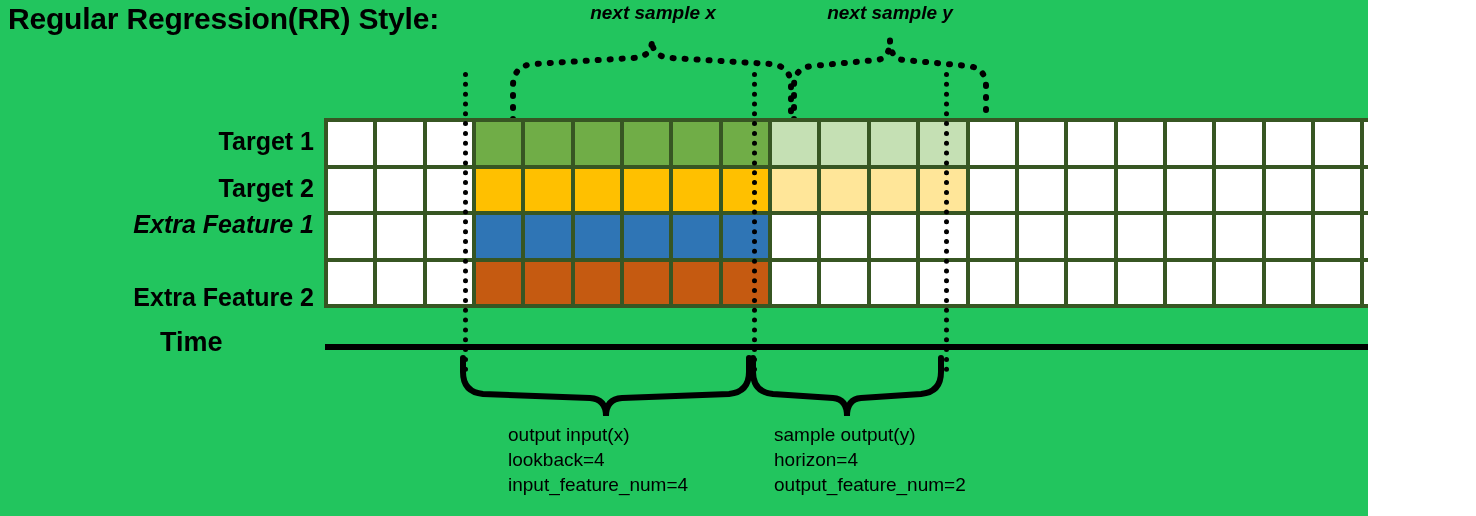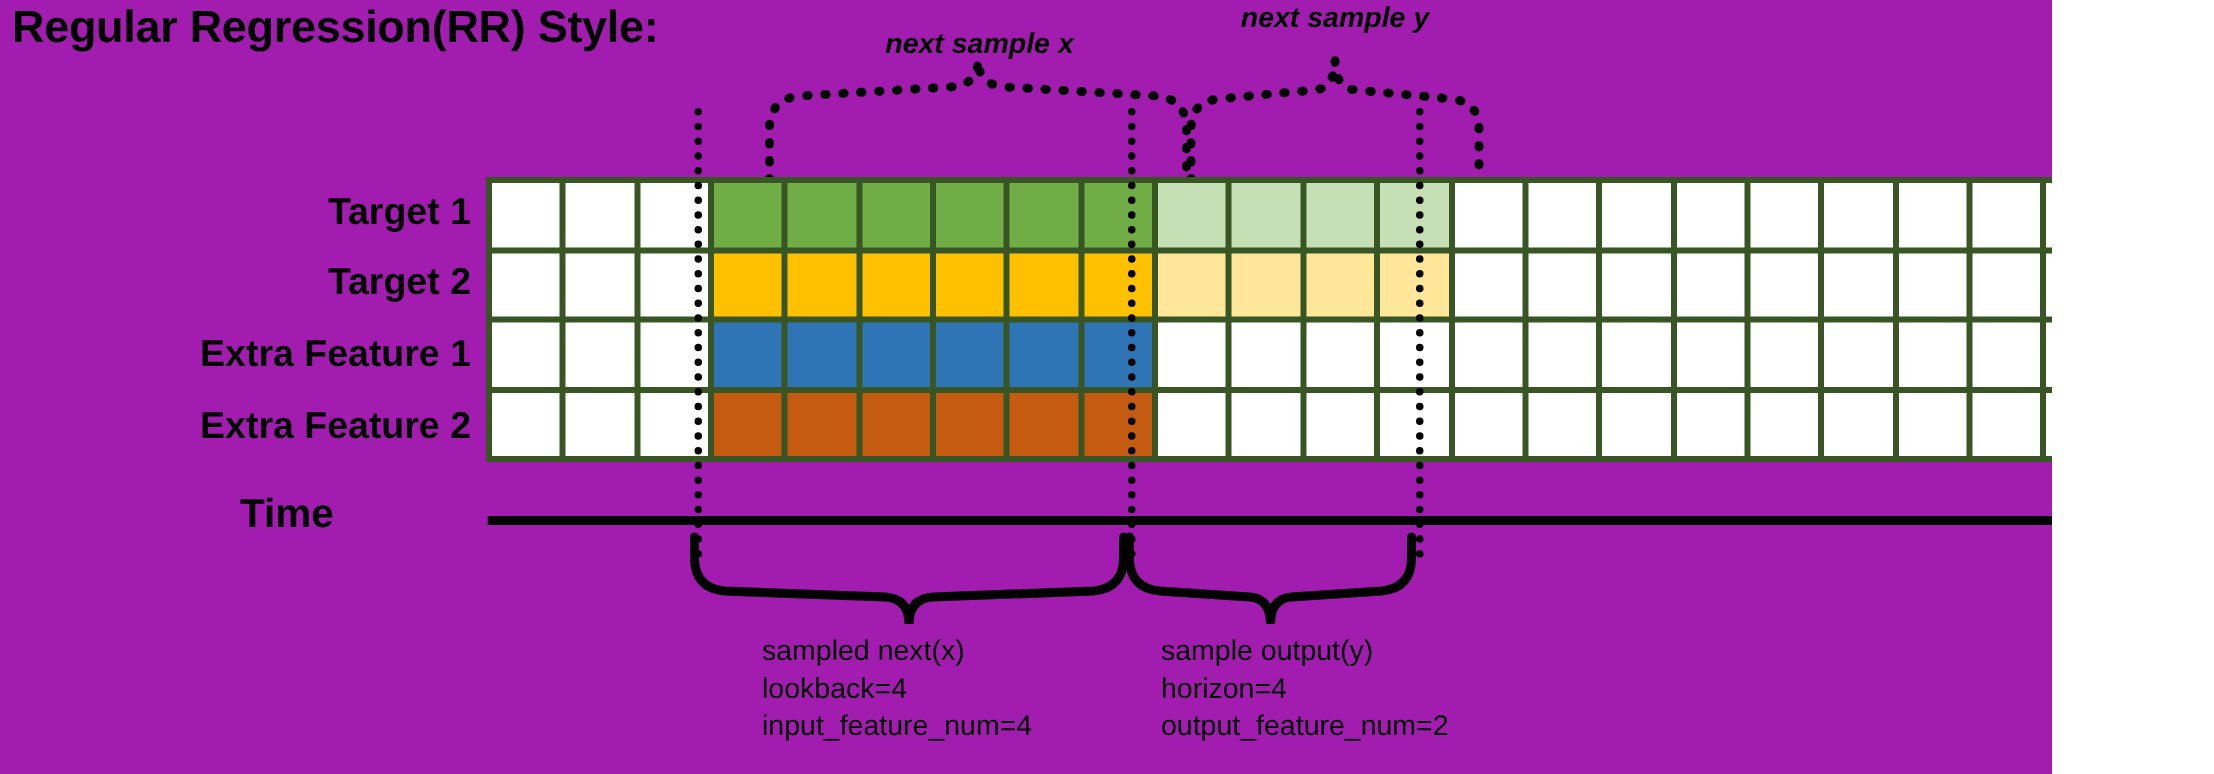--- a/index.html
+++ b/index.html
@@ -9,21 +9,21 @@
   }
   body {
     font-family: "Liberation Sans", sans-serif;
     -webkit-font-smoothing: antialiased;
   }
   #root {
     position: relative;
     width: 1368px;
     height: 516px;
     overflow: hidden;
-    background: #a21caf;
+    background: #22c55e;
   }
 
   
   #title {
     position: absolute;
     left: 8px;
     top: 2px;
     font-size: 30px;
     font-weight: 700;
     color: #000000;
@@ -34,21 +34,21 @@
   
   .brace-caption {
     position: absolute;
     font-size: 19px;
     font-style: italic;
     font-weight: 600;
     color: #000000;
     white-space: nowrap;
     text-align: center;
   }
-  #cap-next-x { left: 512px; top: 19px; width: 282px; }
+  #cap-next-x { left: 512px; top: 2px; width: 282px; }
   #cap-next-y { left: 793px; top: 2px; width: 194px; }
 
   
   .row-label {
     position: absolute;
     right: 0;
     width: 100%;
     text-align: right;
     font-size: 25px;
     font-weight: 700;
@@ -149,22 +149,22 @@
     <path d="M 8 84 L 8 50 Q 8 30 28 28 L 128 22 Q 147 21 147 4 Q 147 21 166 22 L 266 28 Q 286 30 286 50 L 286 84" fill="none" stroke="#000000" stroke-width="6" stroke-linecap="round" stroke-dasharray="1 11"></path>
   </svg>
 
   <svg class="brace-svg" id="brace-top-y" width="208" height="84" viewBox="0 0 208 84">
     <path d="M 8 84 L 8 50 Q 8 32 26 30 L 90 24 Q 104 23 104 4 Q 104 23 118 24 L 182 30 Q 200 32 200 50 L 200 84" fill="none" stroke="#000000" stroke-width="6" stroke-linecap="round" stroke-dasharray="1 11"></path>
   </svg>
 
   <div id="row-labels">
     <div class="row-label" style="top:0px;">Target 1</div>
     <div class="row-label" style="top:47px;padding-left:28px;">Target 2</div>
-    <div class="row-label" style="top:95px;">Extra Feature 1</div>
-    <div class="row-label" style="top:143px;">Extra Feature 2</div>
+    <div class="row-label" style="top:83px;font-style:italic;">Extra Feature 1</div>
+    <div class="row-label" style="top:156px;">Extra Feature 2</div>
   </div>
 
   <div id="grid">
       <div class="cell"></div>
       <div class="cell"></div>
       <div class="cell"></div>
       <div class="cell c-green"></div>
       <div class="cell c-green"></div>
       <div class="cell c-green"></div>
       <div class="cell c-green"></div>
@@ -267,21 +267,21 @@
 
   <svg class="brace-svg" id="brace-bot-x" width="302" height="60" viewBox="0 0 302 60">
     <path d="M 8 0 L 8 14 Q 8 34 28 36 L 135 40 Q 151 41 151 58 Q 151 41 167 40 L 274 36 Q 294 34 294 14 L 294 0" fill="none" stroke="#000000" stroke-width="6" stroke-linecap="round"></path>
   </svg>
 
   <svg class="brace-svg" id="brace-bot-y" width="206" height="60" viewBox="0 0 206 60">
     <path d="M 8 0 L 8 14 Q 8 34 28 36 L 88 40 Q 102 41 102 58 Q 102 41 116 40 L 176 36 Q 196 34 196 14 L 196 0" fill="none" stroke="#000000" stroke-width="6" stroke-linecap="round"></path>
   </svg>
 
   <div class="bottom-caption" id="cap-input">
-    <div>sampled next(x)</div>
+    <div>output input(x)</div>
     <div>lookback=4</div>
     <div>input_feature_num=4</div>
   </div>
 
   <div class="bottom-caption" id="cap-output">
     <div>sample output(y)</div>
     <div>horizon=4</div>
     <div>output_feature_num=2</div>
   </div>
 

